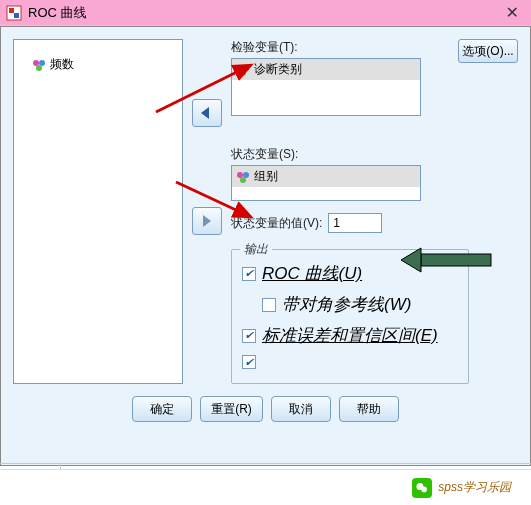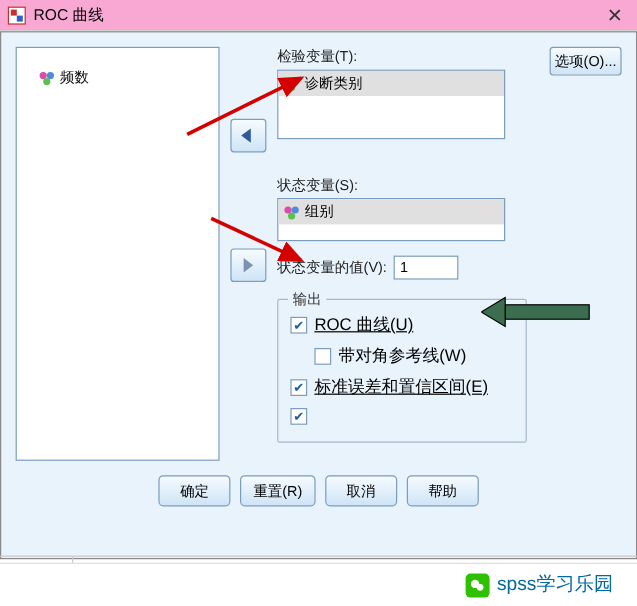--- a/index.html
+++ b/index.html
@@ -24,39 +24,39 @@
   .field-label { font-size: 12px; color: #222; margin-bottom: 2px; }
   .mini-list { background: #fff; border: 1px solid #7a9cbf; height: 58px; width: 190px; overflow: auto; }
   .mini-list-2 { height: 36px; }
   .mini-item { display: flex; align-items: center; gap: 4px; padding: 2px 4px; background: #e0e0e0; font-size: 12px; }
   
   .state-value-row { display: flex; align-items: center; gap: 6px; margin-top: 6px; }
   .state-value-input { width: 54px; height: 20px; border: 1px solid #7a9cbf; background: #fff; padding: 0 4px; font-size: 12px; }
   
   .options-btn { position: absolute; top: 12px; right: 12px; width: 60px; height: 24px; background: linear-gradient(#f6fbff,#cfe4f6); border: 1px solid #7a9cbf; border-radius: 3px; font-size: 12px; cursor: pointer; }
   
-  .output-group { margin-top: 10px; border: 1px solid #a5b8cc; border-radius: 2px; padding: 8px 10px 10px 10px; width: 208px; position: relative; }
+  .output-group { margin-top: 10px; border: 1px solid #a5b8cc; border-radius: 2px; padding: 8px 10px 10px 10px; width: 238px; position: relative; font-style: italic; }
   .output-group-title { position: absolute; top: -9px; left: 8px; background: #e8f3fb; padding: 0 4px; font-size: 12px; color: #333; }
-  .check-row { display: flex; align-items: center; gap: 6px; padding: 4px 0; font-size: 14px; }
+  .check-row { display: flex; align-items: center; gap: 6px; padding: 4px 0; font-size: 17px; }
   .check-row.nested { margin-left: 20px; }
   .checkbox { width: 14px; height: 14px; background: #fff; border: 1px solid #7a9cbf; display: inline-flex; align-items: center; justify-content: center; font-size: 11px; color: #1a5fa0; cursor: pointer; }
   .checkbox.checked::after { content: "✔"; }
   
   .button-row { display: flex; justify-content: center; gap: 8px; margin-top: 12px; }
   .btn { min-width: 60px; height: 26px; background: linear-gradient(#f6fbff,#cfe4f6); border: 1px solid #7a9cbf; border-radius: 4px; font-size: 12px; padding: 0 10px; cursor: pointer; }
 
   .var-icon { width: 14px; height: 14px; }
   
   
   .red-arrow { position: absolute; pointer-events: none; }
   .big-green-arrow { position: absolute; pointer-events: none; }
   
   .bottom-strip { position: absolute; bottom: 0; left: 0; right: 0; height: 36px; background: #fff; border-top: 1px solid #ddd; display: flex; align-items: center; justify-content: flex-end; padding-right: 20px; gap: 6px; }
   .wechat-icon { width: 20px; height: 20px; background: #2dc100; border-radius: 4px; display: flex; align-items: center; justify-content: center; color: #fff; font-size: 10px; }
-  .bottom-text { font-size: 16px; color: #0369a1; }
+  .bottom-text { font-size: 12px; color: #a16207; font-style: italic; }
   
   .grid-lines { position: absolute; left: 0; bottom: 34px; width: 100%; height: 8px; border-top: 1px solid #c9c9c9; border-bottom: 1px solid #c9c9c9; }
   .grid-lines::before { content: ""; position: absolute; left: 60px; top: 0; bottom: 0; width: 1px; background: #c9c9c9; }
 </style>
 </head>
 <body>
 
 <div class="titlebar">
   <span class="titlebar-icon">
     <svg viewBox="0 0 16 16">

